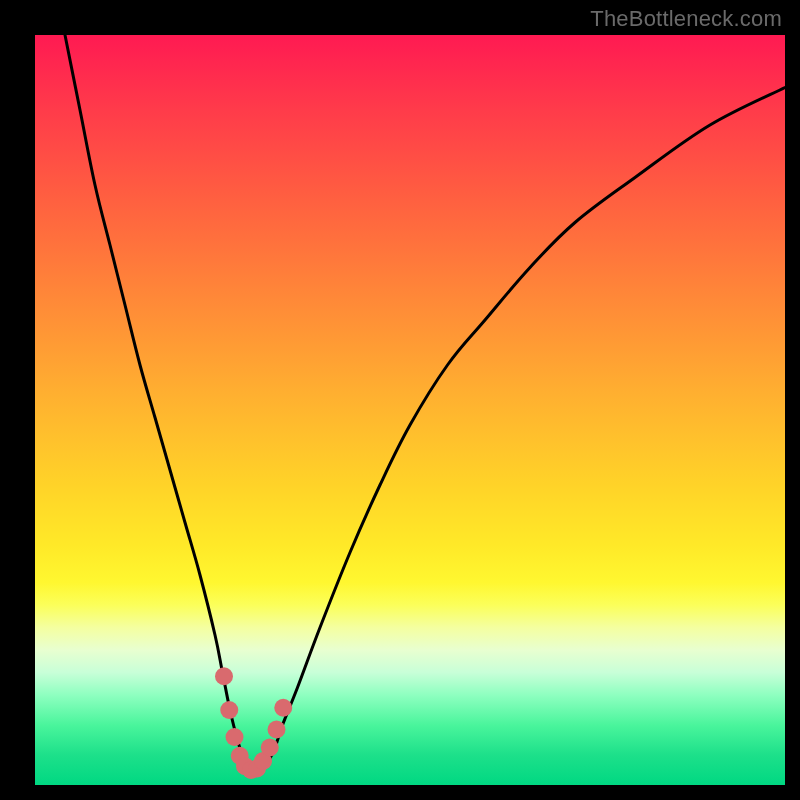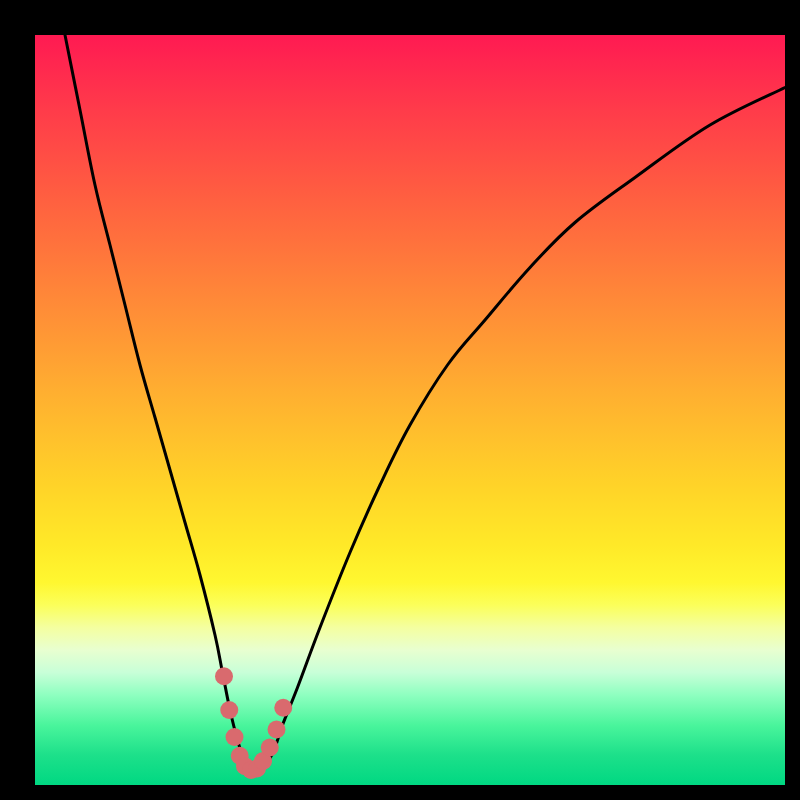--- a/index.html
+++ b/index.html
@@ -59,20 +59,21 @@
     top: 0;
     width: 750px;
     height: 750px;
     overflow: visible;
   }
 </style>
 </head>
 <body>
 
 <div class="frame">
+  <div class="watermark">TheBottleneck.com</div>
   <div class="plot-area">
     <svg class="curve" viewBox="0 0 750 750" preserveAspectRatio="none">
       <path id="curve-path" fill="none" stroke="#000000" stroke-width="3" stroke-linecap="round" stroke-linejoin="round" d="M 30.00 0.00 C 32.70 13.50, 39.60 48.00, 45.00 75.00 C 50.40 102.00, 54.60 125.70, 60.00 150.00 C 65.40 174.30, 69.60 188.40, 75.00 210.00 C 80.40 231.60, 84.60 248.40, 90.00 270.00 C 95.40 291.60, 99.60 309.75, 105.00 330.00 C 110.40 350.25, 114.60 363.60, 120.00 382.50 C 125.40 401.40, 129.60 416.10, 135.00 435.00 C 140.40 453.90, 144.60 468.60, 150.00 487.50 C 155.40 506.40, 159.60 519.75, 165.00 540.00 C 170.40 560.25, 175.95 582.45, 180.00 600.00 C 184.05 617.55, 184.80 624.00, 187.50 637.50 C 190.20 651.00, 192.30 662.85, 195.00 675.00 C 197.70 687.15, 199.80 695.55, 202.50 705.00 C 205.20 714.45, 207.30 722.10, 210.00 727.50 C 212.70 732.90, 214.80 733.65, 217.50 735.00 C 220.20 736.35, 222.30 736.35, 225.00 735.00 C 227.70 733.65, 229.80 731.55, 232.50 727.50 C 235.20 723.45, 237.30 719.25, 240.00 712.50 C 242.70 705.75, 243.45 700.80, 247.50 690.00 C 251.55 679.20, 255.75 670.05, 262.50 652.50 C 269.25 634.95, 275.55 616.80, 285.00 592.50 C 294.45 568.20, 304.20 543.15, 315.00 517.50 C 325.80 491.85, 334.20 472.95, 345.00 450.00 C 355.80 427.05, 362.85 411.60, 375.00 390.00 C 387.15 368.40, 399.00 348.90, 412.50 330.00 C 426.00 311.10, 435.15 302.55, 450.00 285.00 C 464.85 267.45, 478.80 250.05, 495.00 232.50 C 511.20 214.95, 521.10 203.70, 540.00 187.50 C 558.90 171.30, 575.70 160.05, 600.00 142.50 C 624.30 124.95, 648.00 106.20, 675.00 90.00 C 702.00 73.80, 736.50 59.25, 750.00 52.50"></path>
       <g id="marker-group">
           <circle cx="189.00" cy="641.25" r="9" fill="#d96a6e" stroke="#d96a6e" stroke-width="0"></circle>
           <circle cx="194.25" cy="675.00" r="9" fill="#d96a6e" stroke="#d96a6e" stroke-width="0"></circle>
           <circle cx="199.50" cy="702.00" r="9" fill="#d96a6e" stroke="#d96a6e" stroke-width="0"></circle>
           <circle cx="204.75" cy="720.75" r="9" fill="#d96a6e" stroke="#d96a6e" stroke-width="0"></circle>
           <circle cx="210.00" cy="731.25" r="9" fill="#d96a6e" stroke="#d96a6e" stroke-width="0"></circle>
           <circle cx="216.00" cy="735.00" r="9" fill="#d96a6e" stroke="#d96a6e" stroke-width="0"></circle>

